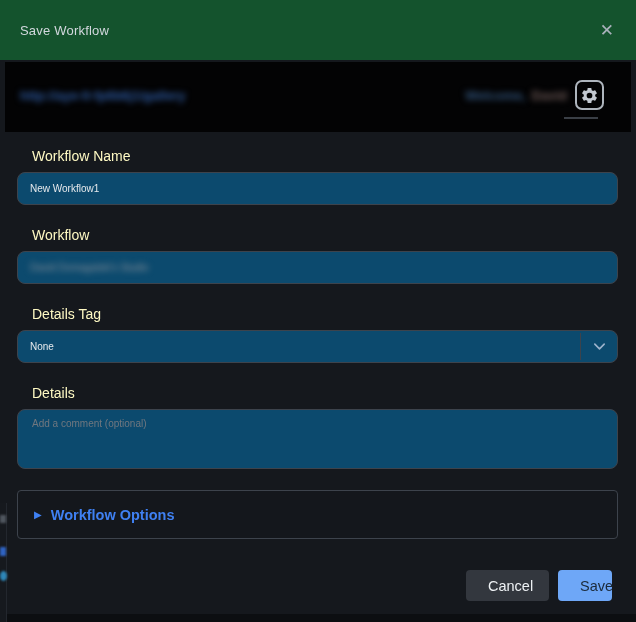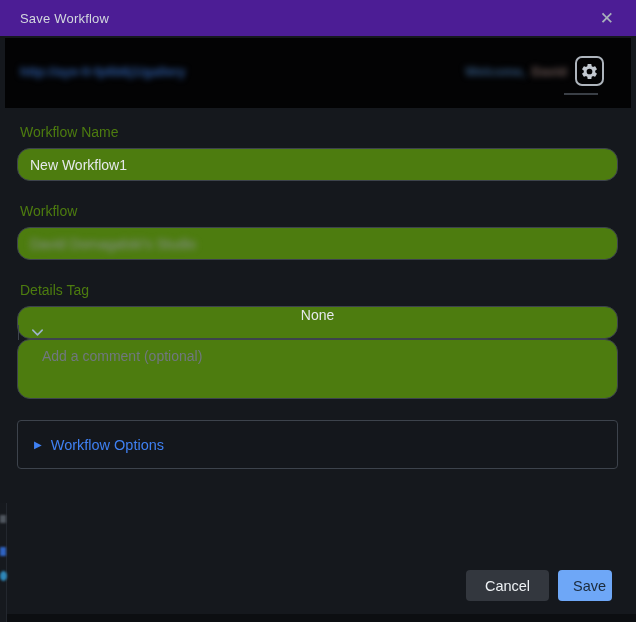--- a/index.html
+++ b/index.html
@@ -8,22 +8,22 @@
 
   .dialog {
     position: relative;
     width: 636px; height: 622px;
     background: #15181d;
     overflow: hidden;
   }
 
   
   .titlebar {
-    height: 36px;
-    background: #4c1d95;
+    height: 60px;
+    background: #14532d;
     display: flex; align-items: center;
     padding: 0 18px 0 20px;
   }
   .titlebar-title {
     color: #d3d8de; font-size: 13px; letter-spacing: .2px;
     flex: 1;
   }
   .close-btn {
     color: #a9b1bb; font-size: 17px; line-height: 1;
     cursor: pointer; padding: 2px 4px;
@@ -57,86 +57,85 @@
   .gear-btn svg { display: block; }
   .gear-underline {
     position: absolute; right: 33px; bottom: 13px;
     width: 34px; height: 2px; background: #3a3f46;
   }
 
   
   .form-body { padding: 0 18px 0 17px; }
   .field-label {
     display: block;
-    color: #4d7c0f; font-size: 14px;
-    margin: 22px 0 8px 3px;
+    color: #fef9c3; font-size: 14px;
+    margin: 22px 0 8px 15px;
   }
   .field-label.first { margin-top: 16px; }
 
   .text-input, .fake-input, .dropdown, .details-area {
     width: 100%;
-    background: #4d7c0f;
+    background: #0c4a6e;
     border: 1px solid #3d434c;
-    border-radius: 13px;
+    border-radius: 8px;
     color: #e6e9ec;
-    font-size: 14px;
+    font-size: 10px;
     font-family: "Liberation Sans", "DejaVu Sans", sans-serif;
   }
   .text-input { height: 33px; padding: 0 12px; outline: none; }
   .fake-input {
     height: 33px; padding: 0 12px;
     display: flex; align-items: center;
   }
   .blurred-value { color: #8a9099; filter: blur(3px); }
 
   .dropdown {
     height: 33px;
     display: flex; align-items: center;
     cursor: pointer;
     padding: 0;
-    flex-direction: column;
   }
   .dropdown-value { flex: 1; padding: 0 12px; color: #e6e9ec; }
   .dropdown-caret {
     width: 37px; align-self: stretch;
     display: flex; align-items: center; justify-content: center;
     border-left: 1px solid #3d434c;
     margin: 2px 0;
   }
 
   .details-area {
     height: 60px; resize: none; outline: none;
-    padding: 8px 24px;
+    padding: 8px 14px;
   }
   .details-area::placeholder { color: #70777f; opacity: 1; }
 
   .options-box {
     margin-top: 17px;
     border: 1px solid #3d434c;
     border-radius: 4px;
     height: 49px;
     display: flex; align-items: center;
     padding: 0 16px;
     cursor: pointer;
     background: #14171c;
   }
   .expander-arrow {
     color: #3f80f2; font-size: 10px; margin-right: 9px;
     font-family: "DejaVu Sans", sans-serif;
   }
-  .options-label { color: #3f80f2; font-size: 14.5px; font-weight: 400; }
+  .options-label { color: #3f80f2; font-size: 14.5px; font-weight: 700; }
 
   
   .footer {
     position: absolute; right: 24px; bottom: 21px;
     display: flex; gap: 9px;
   }
   .btn {
     height: 31px; border: none; border-radius: 4px;
-    font-size: 14.5px; padding: 0 15px; cursor: pointer;
+    font-size: 14.5px; padding: 0 22px; cursor: pointer;
     font-family: "Liberation Sans", "DejaVu Sans", sans-serif;
   }
   .btn-cancel { background: #33373e; color: #eef1f4; width: 83px; }
   .btn-save   { background: #6ea7f7; color: #1b2a3a; width: 54px; }
 
   
   .bottom-strip {
     position: absolute; left: 0; right: 0; bottom: 0;
     height: 8px; background: #0c0e11;
   }
@@ -189,20 +188,21 @@
     <label class="field-label">Details Tag</label>
     <div class="dropdown">
       <span class="dropdown-value">None</span>
       <span class="dropdown-caret">
         <svg width="15" height="15" viewBox="0 0 16 16">
           <path d="M3 5.5l5 5 5-5" fill="none" stroke="#9db3cc" stroke-width="1.7" stroke-linecap="round" stroke-linejoin="round"></path>
         </svg>
       </span>
     </div>
 
+    <label class="field-label">Details</label>
     <textarea class="details-area" placeholder="Add a comment (optional)" style=""></textarea>
 
     <div class="options-box">
       <span class="expander-arrow">▶</span>
       <span class="options-label">Workflow Options</span>
     </div>
 
   </div>
 
   <div class="footer">

